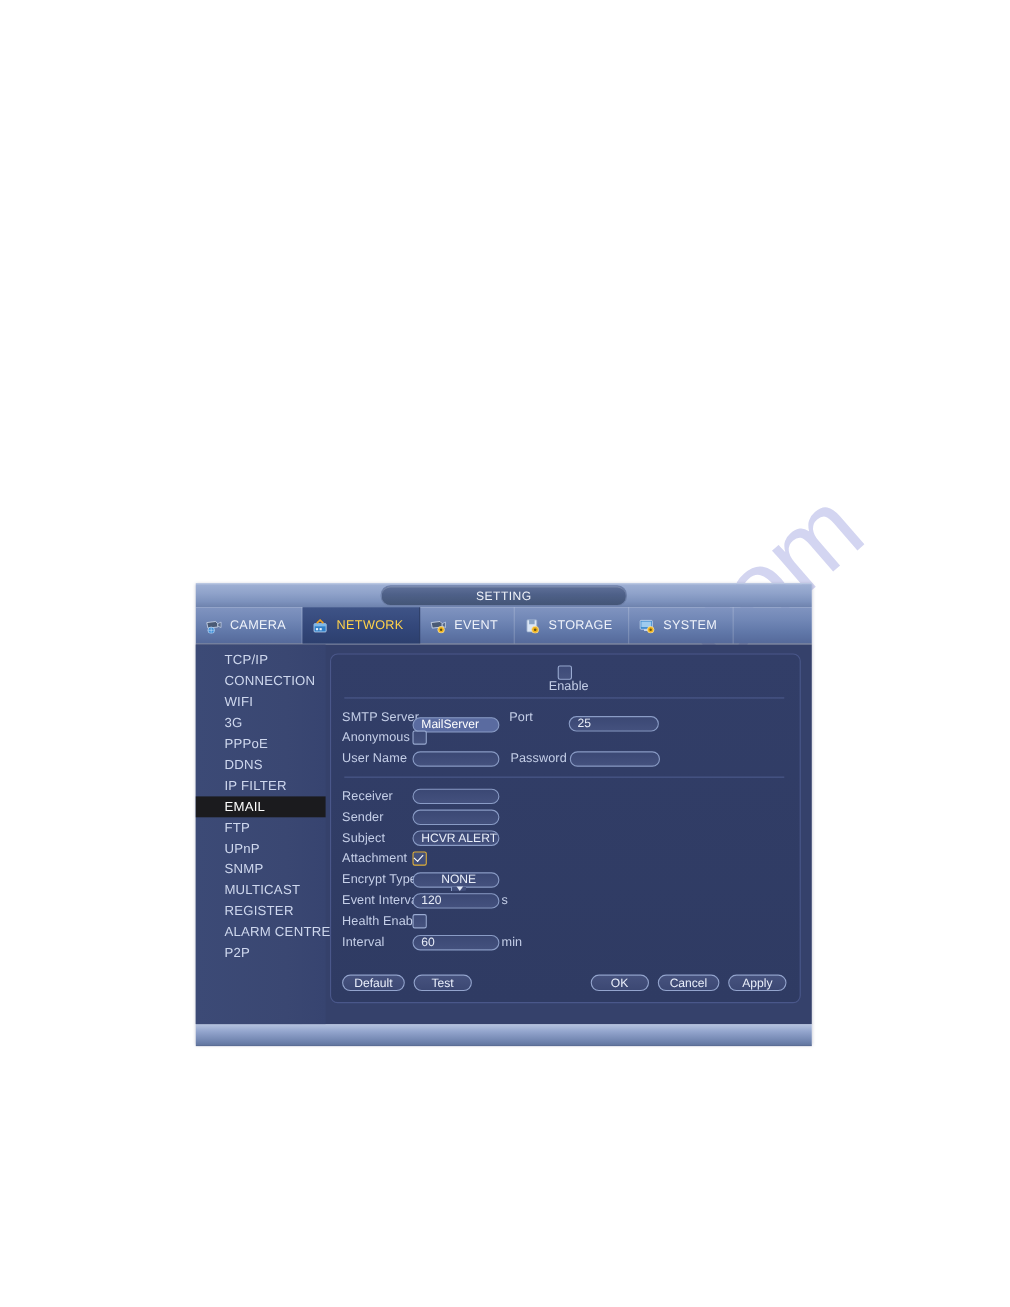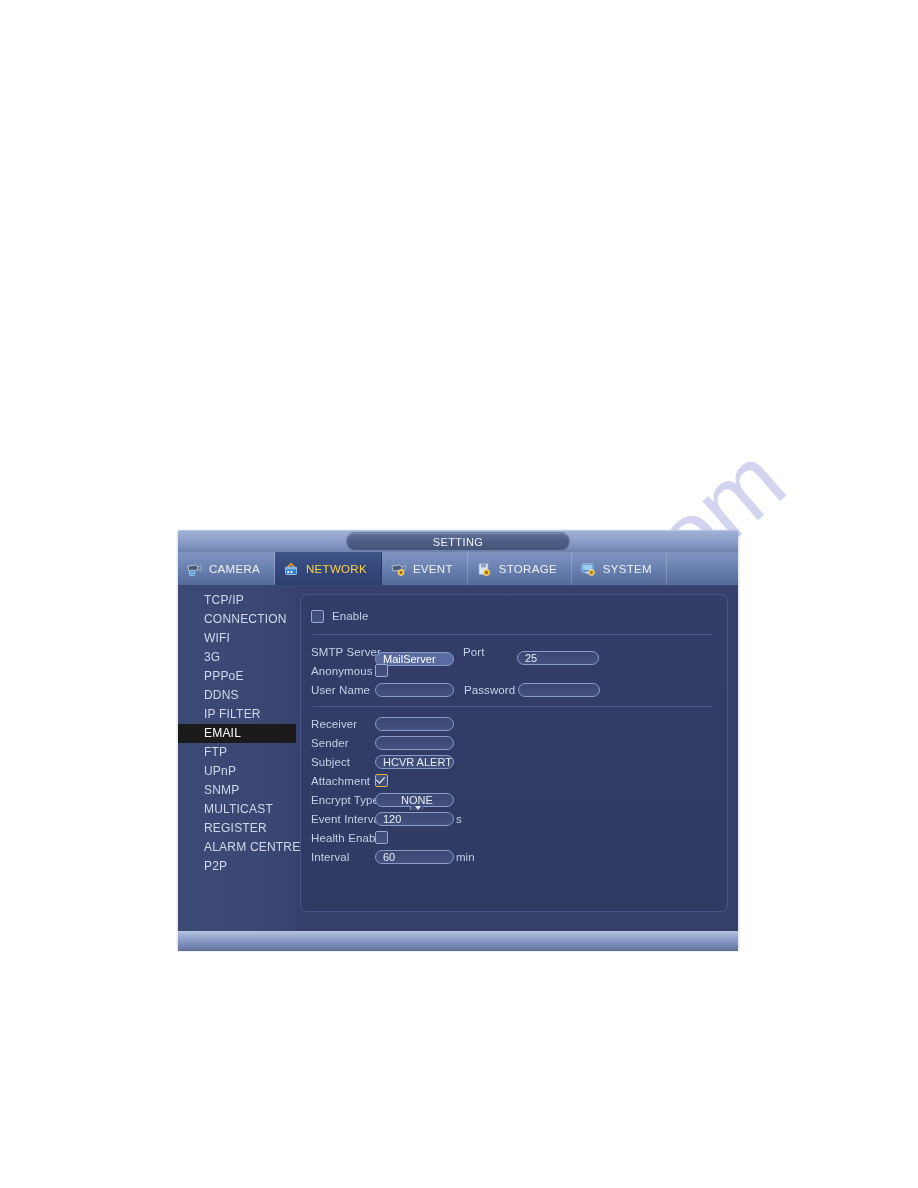--- a/index.html
+++ b/index.html
@@ -354,21 +354,21 @@
       <div class="side-item">SNMP</div>
       <div class="side-item">MULTICAST</div>
       <div class="side-item">REGISTER</div>
       <div class="side-item">ALARM CENTRE</div>
       <div class="side-item">P2P</div>
     </div>
 
     <div class="content">
       <div class="panel">
 
-        <div class="row" style="height:22px;">
+        <div class="row" style="height:22px;flex-direction:column;">
           <span class="cbx"></span>
           <span class="lbl" style="margin-left:8px;">Enable</span>
         </div>
 
         <div class="sep"></div>
 
         <div class="row">
           <span class="lbl w1">SMTP Server</span>
           <span class="field w-smtp selected">MailServer</span>
           <span class="lbl" style="width:54px;flex:none;margin-left:9px;">Port</span>
@@ -429,19 +429,27 @@
           <span class="lbl w1">Health Enable</span>
           <span class="cbx"></span>
         </div>
 
         <div class="row">
           <span class="lbl w1">Interval</span>
           <span class="field w-std">60</span>
           <span class="unit">min</span>
         </div>
 
+        <div class="btnrow">
+          <div class="btn">Default</div>
+          <div class="btn">Test</div>
+          <div class="spacer"></div>
+          <div class="btn">OK</div>
+          <div class="btn">Cancel</div>
+          <div class="btn last">Apply</div>
+        </div>
 
       </div>
     </div>
   </div>
 
   <div class="footer"></div>
 </div>
 
 </body></html>

